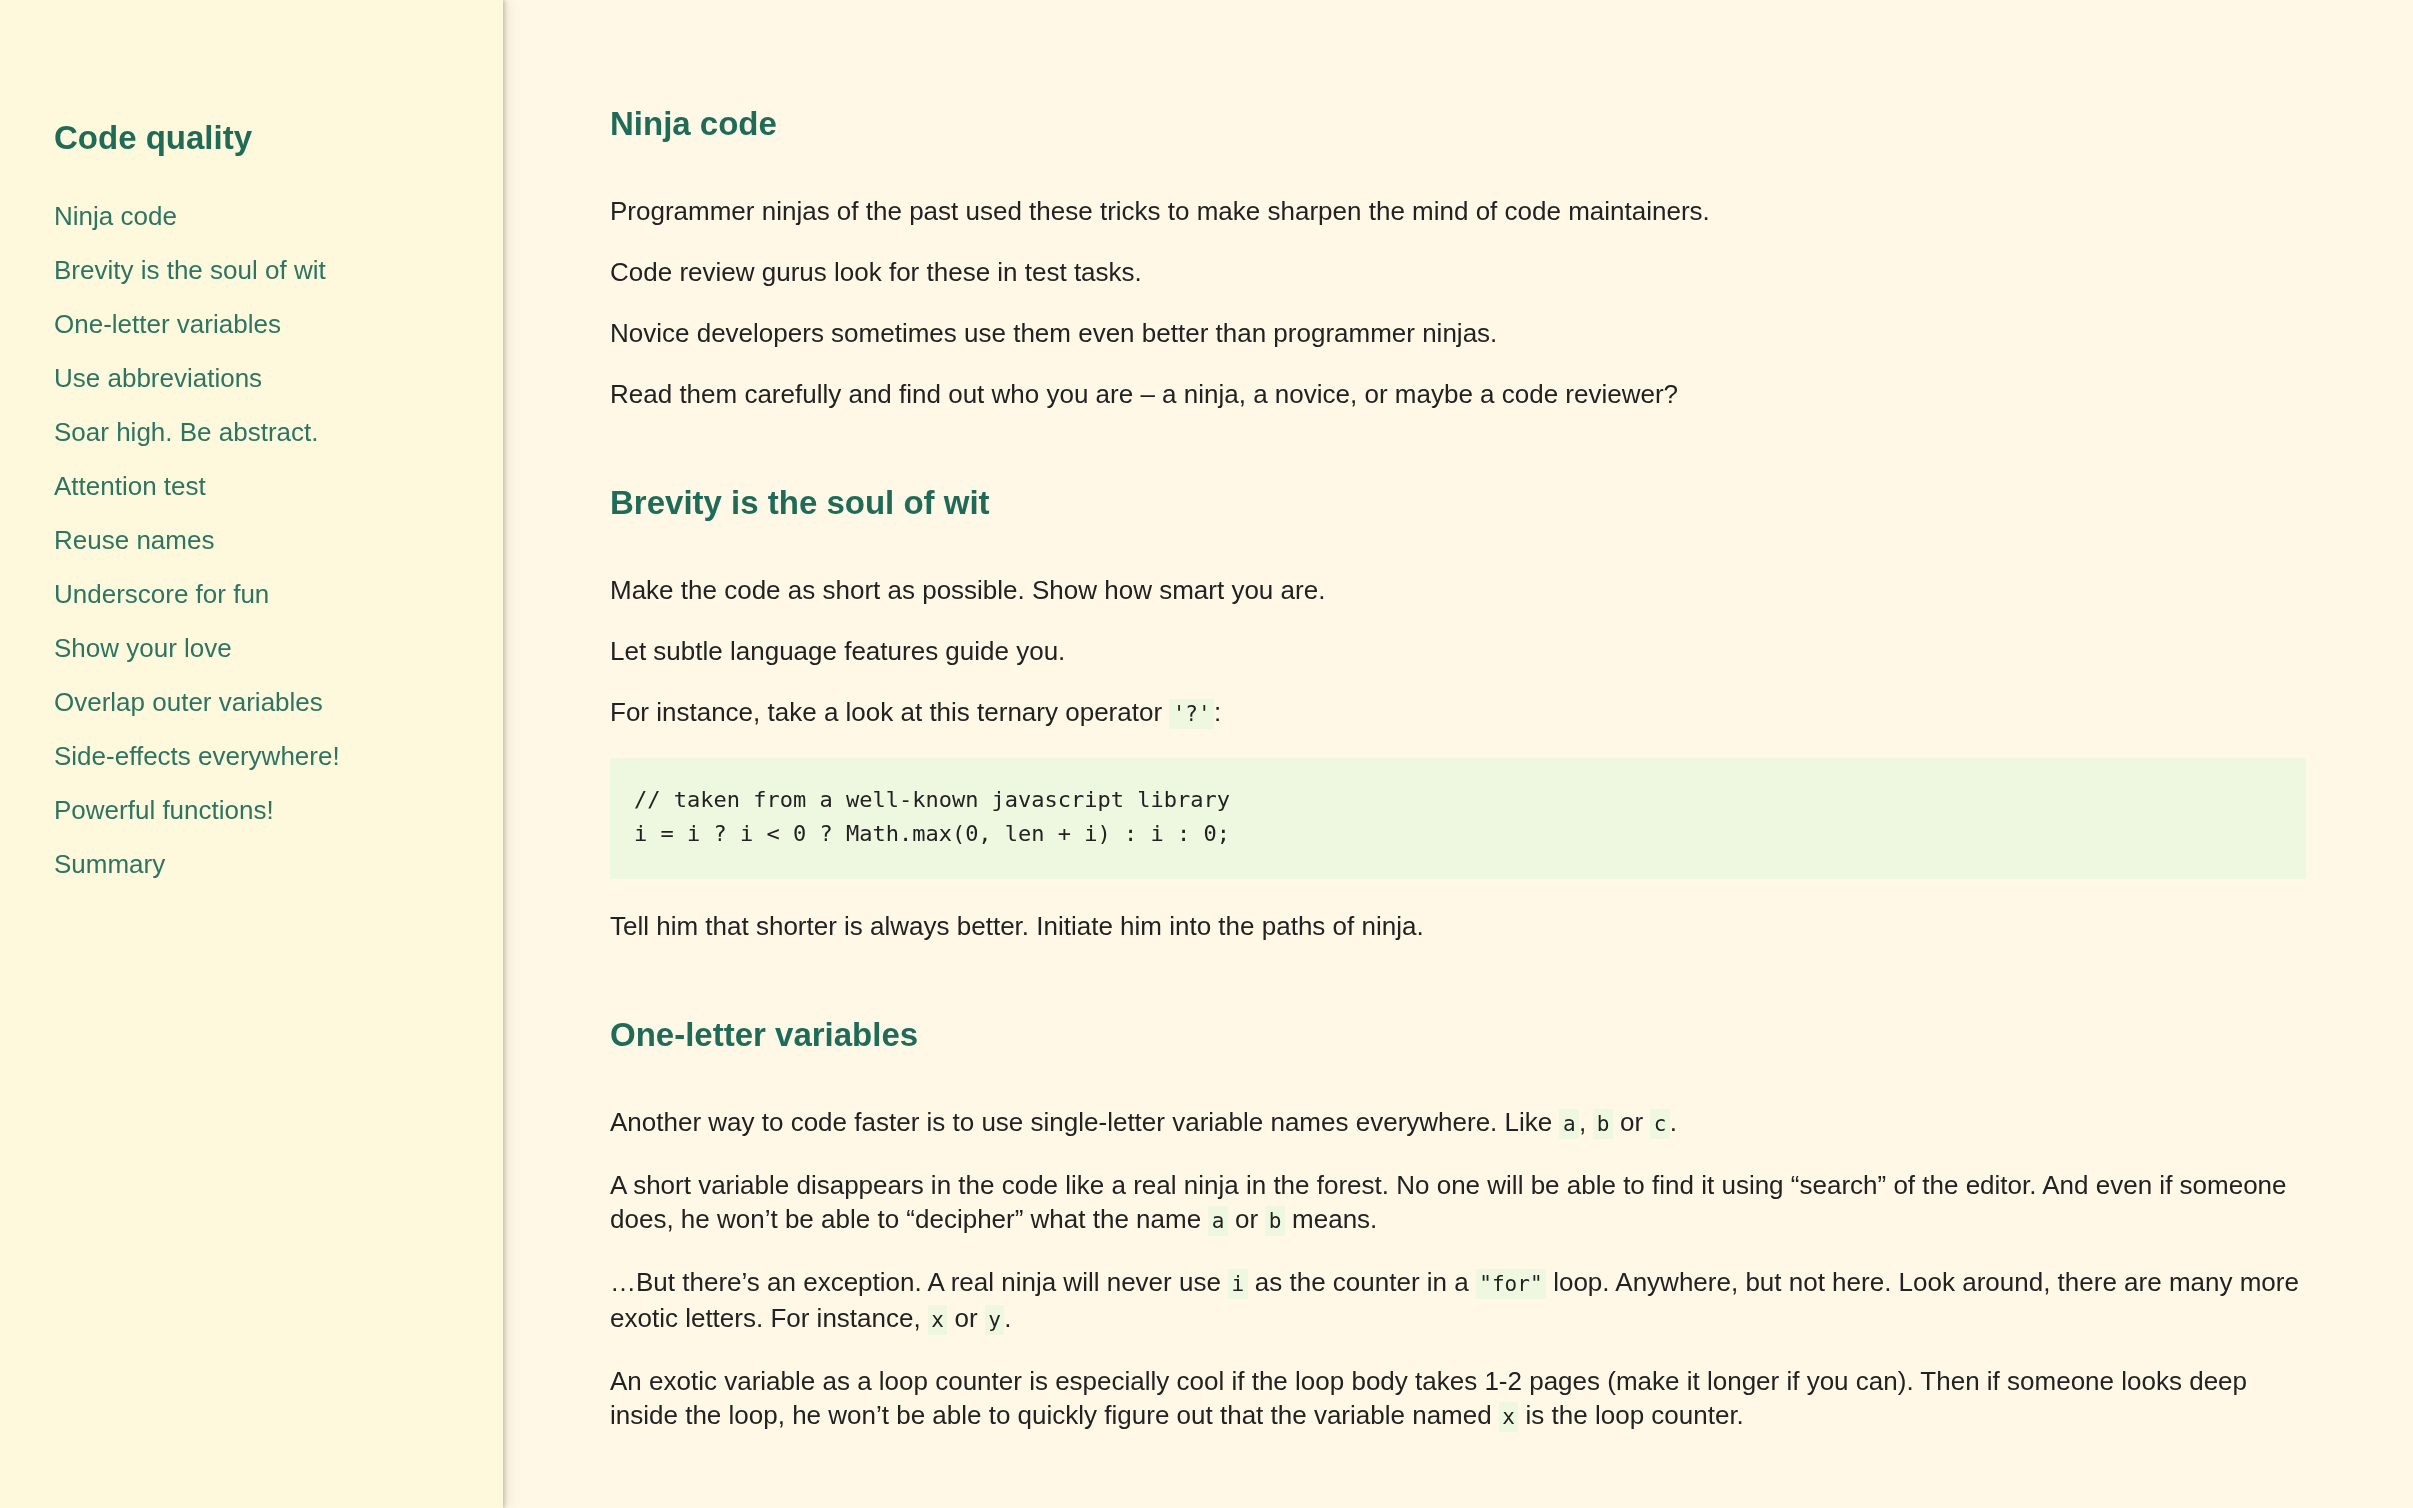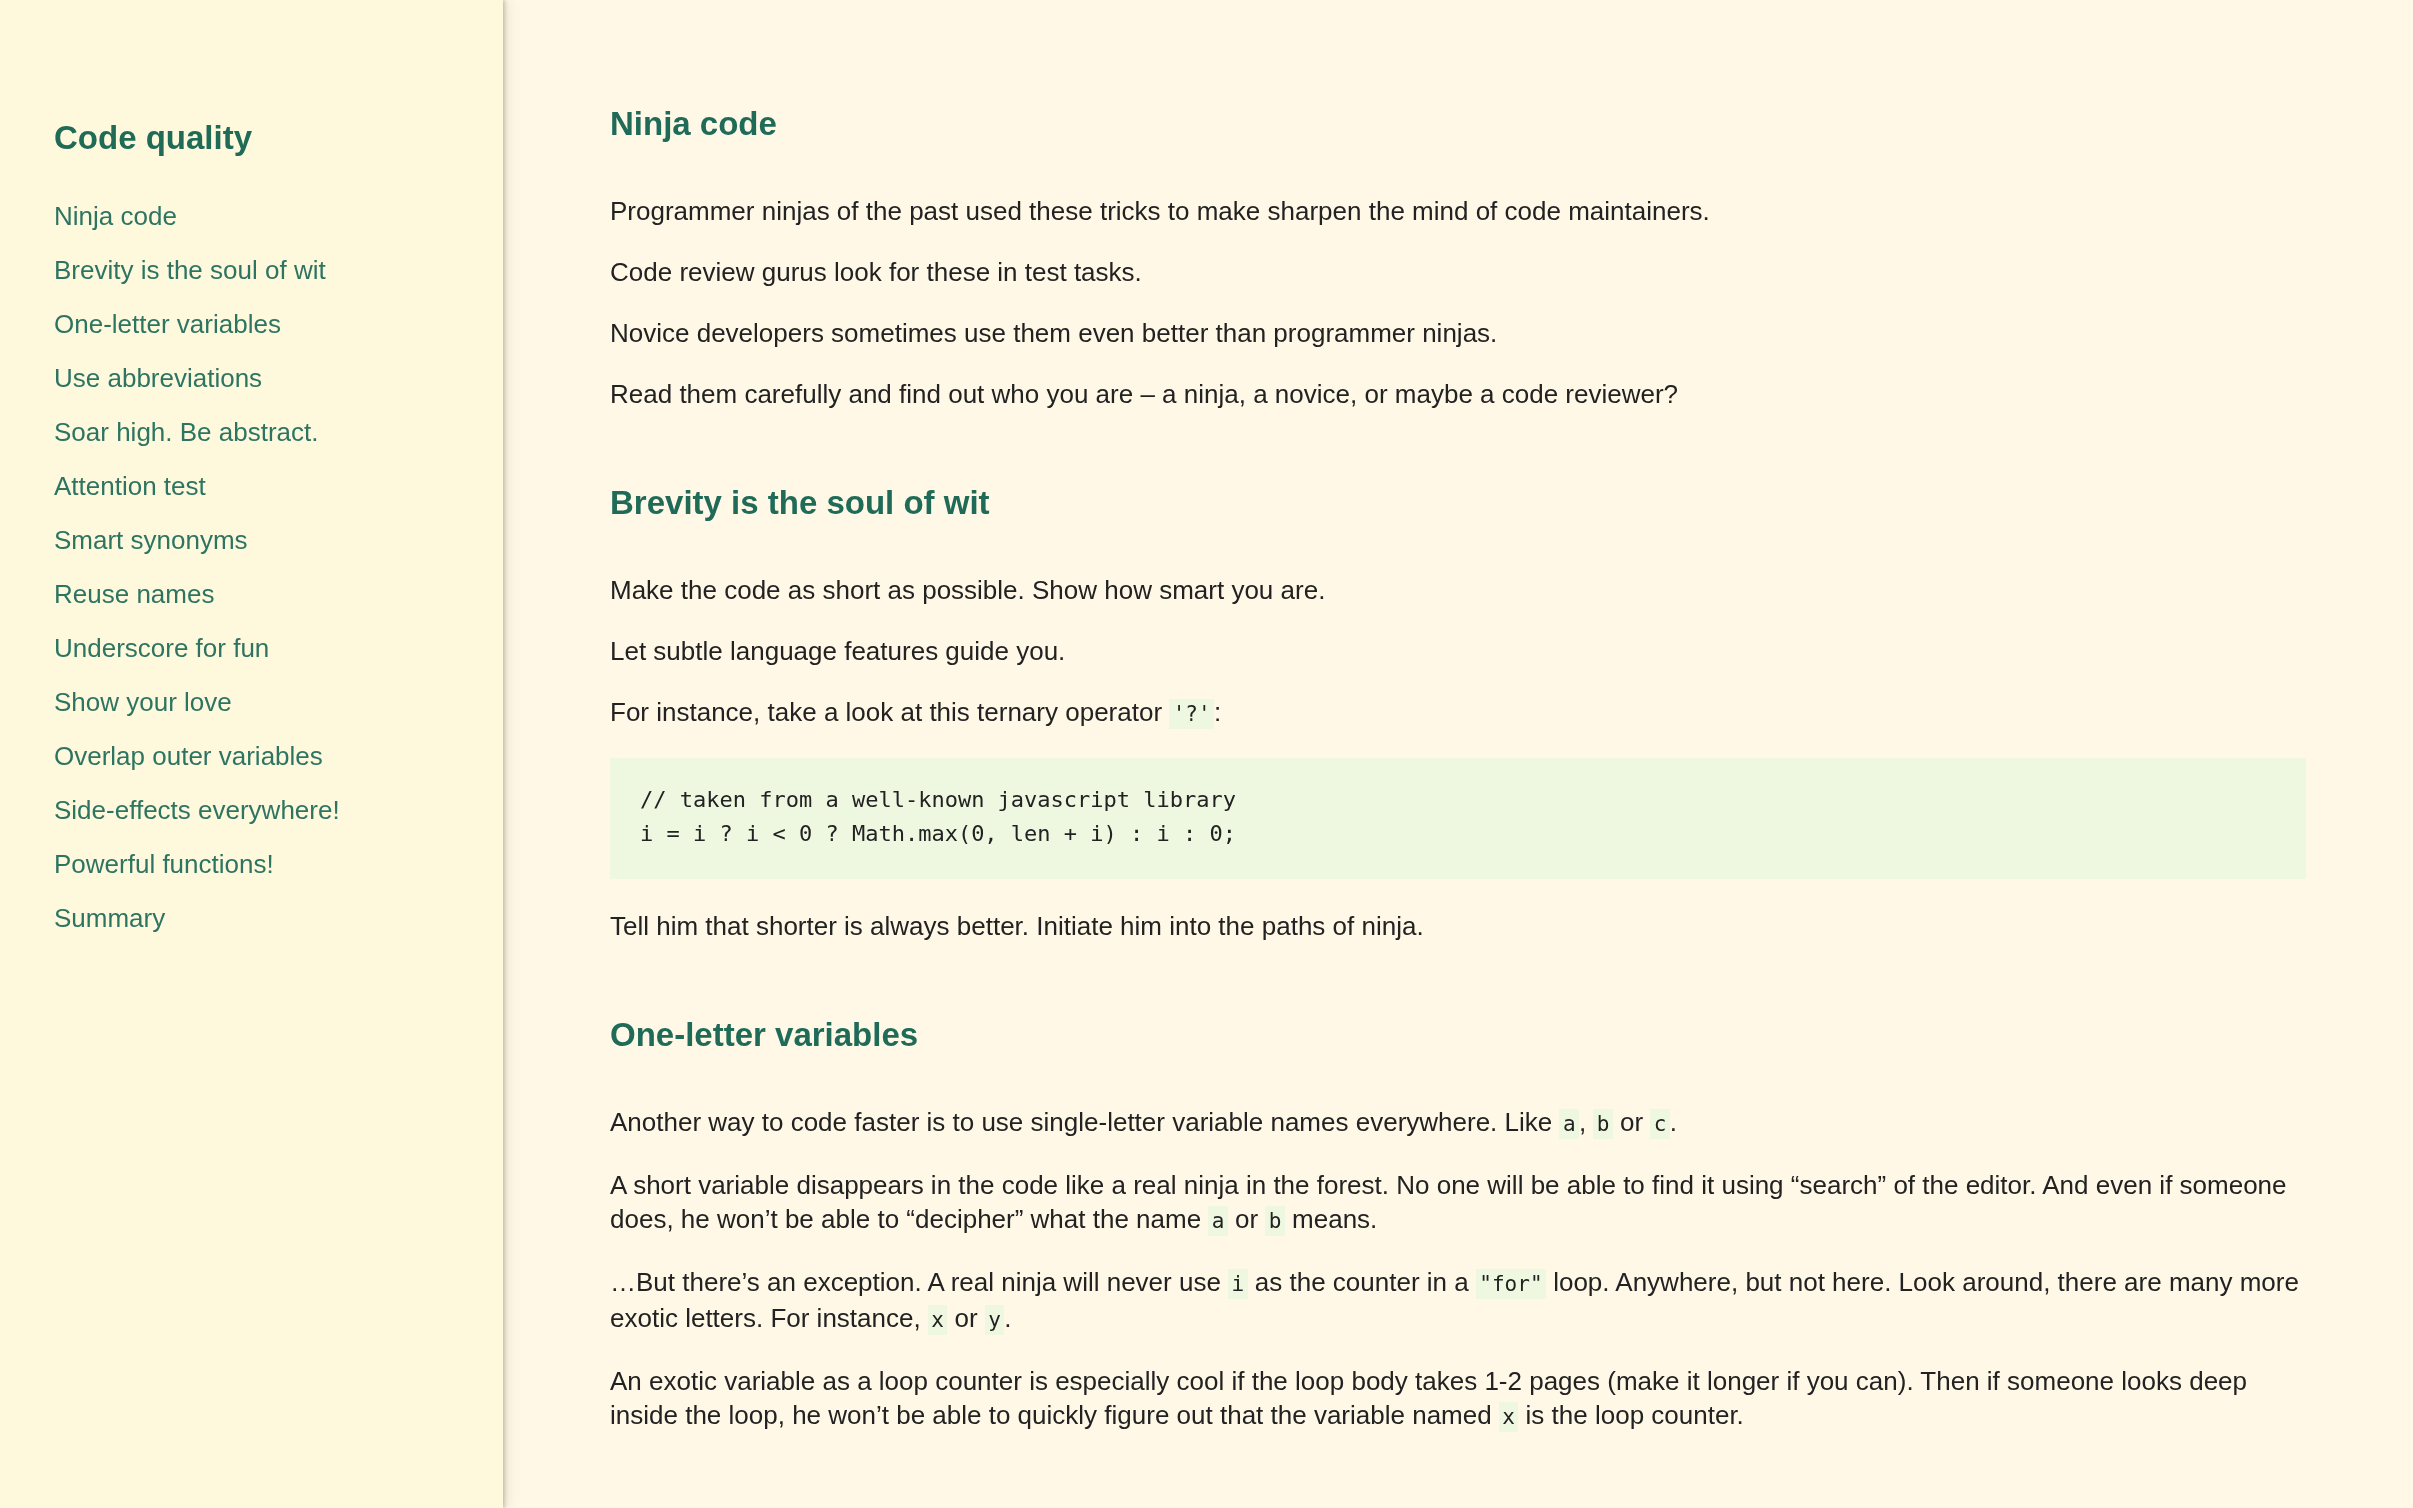--- a/index.html
+++ b/index.html
@@ -61,21 +61,21 @@
   code {
     font-family: "DejaVu Sans Mono", "Liberation Mono", monospace;
     font-size: 21px;
     background: #eef7e0;
     padding: 3.4px 3.4px;
     color: #222;
   }
   .code-block {
     background: #eef7df;
     margin: 0 0 30px 0;
-    padding: 25px 30px 25px 30px;
+    padding: 25px 30px 25px 24px;
     height: 121px;
     box-sizing: border-box;
     font-family: "DejaVu Sans Mono", "Liberation Mono", monospace;
     font-size: 22px;
     line-height: 34px;
     color: #222;
     white-space: pre;
   }
   .code-line { display: block; }
 </style>
@@ -84,21 +84,20 @@
 
 <nav class="sidebar">
   <h1 class="sidebar-title">Code quality</h1>
   <ul class="toc">
     <li><a>Ninja code</a></li>
     <li><a>Brevity is the soul of wit</a></li>
     <li><a>One-letter variables</a></li>
     <li><a>Use abbreviations</a></li>
     <li><a>Soar high. Be abstract.</a></li>
     <li><a>Attention test</a></li>
-    <li><a>Smart synonyms</a></li>
     <li><a>Reuse names</a></li>
     <li><a>Underscore for fun</a></li>
     <li><a>Show your love</a></li>
     <li><a>Overlap outer variables</a></li>
     <li><a>Side-effects everywhere!</a></li>
     <li><a>Powerful functions!</a></li>
     <li><a>Summary</a></li>
   </ul>
 </nav>
 

